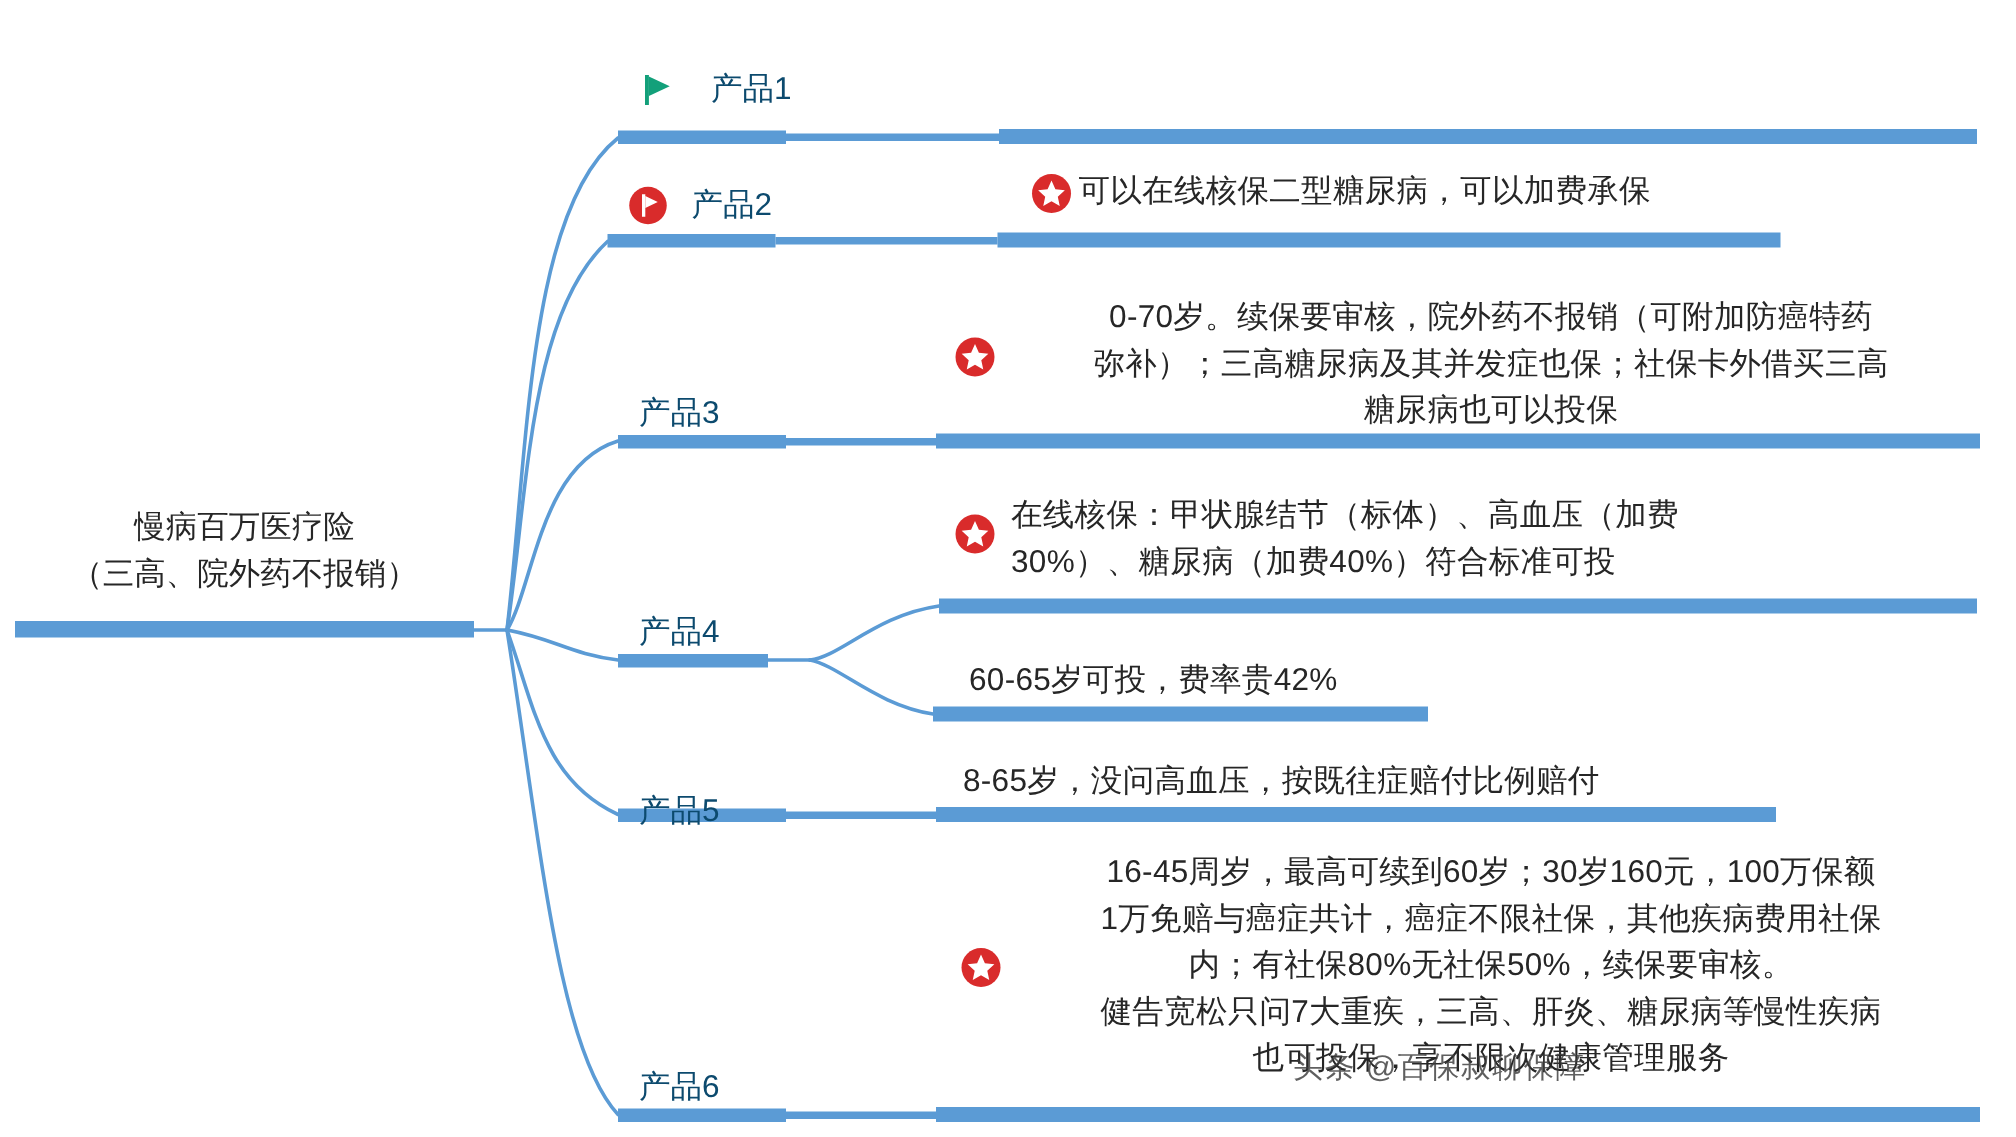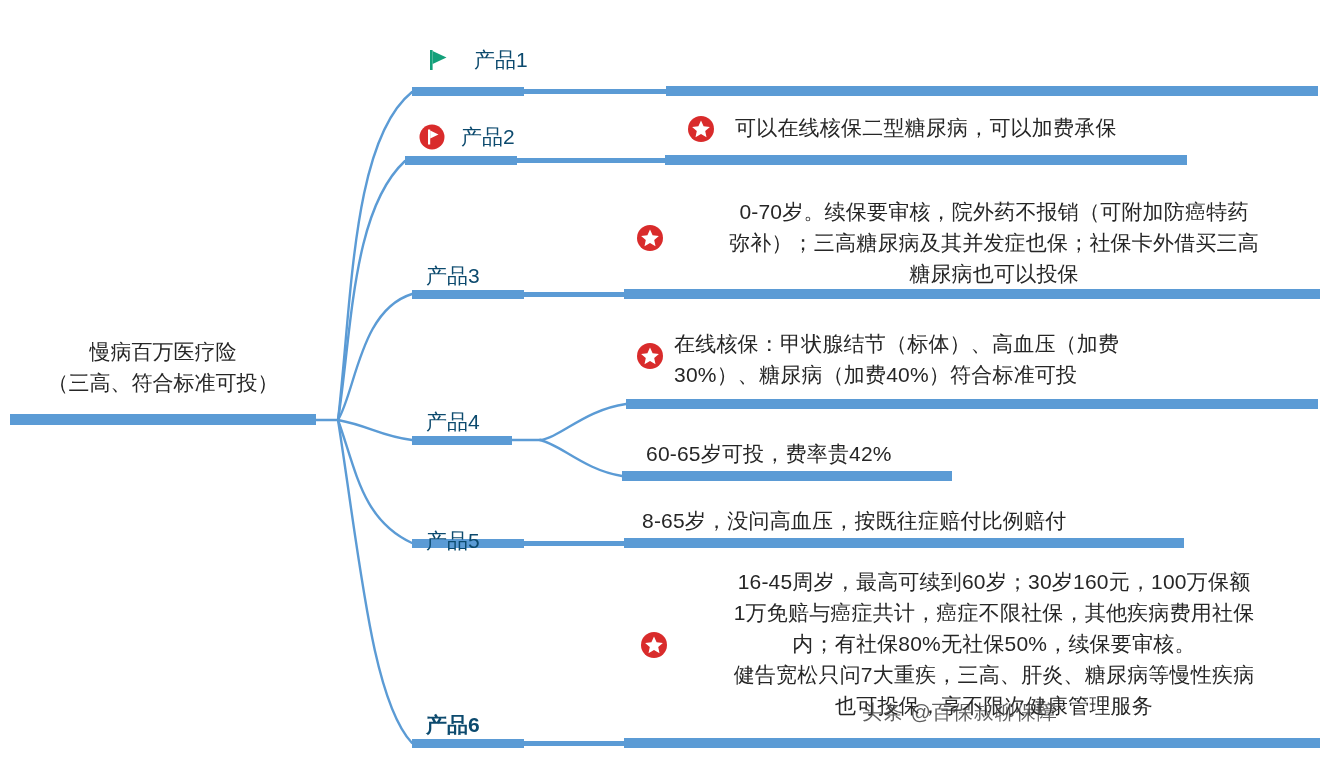--- a/index.html
+++ b/index.html
@@ -134,21 +134,21 @@
       <rect x="624" y="538" width="560" height="10" fill="#5B9BD5"></rect>
 
       <rect x="412" y="739" width="112" height="9" fill="#5B9BD5"></rect>
       <rect x="524" y="741" width="100" height="5" fill="#5B9BD5"></rect>
       <rect x="624" y="738" width="696" height="10" fill="#5B9BD5"></rect>
     </g>
   </svg>
 
   <div class="node" style="left:10px; top:336px; width:306px;">
     <div class="root-text">慢病百万医疗险
-（三高、符合标准可投）</div>
+（三高、院外药不报销）</div>
   </div>
 
   <div class="node" style="left:412px; top:40px; width:250px; height:44px;">
     <span class="flag-icon" style="left:14px; top:7px;">
       <svg viewBox="0 0 26 26" width="26" height="26" xmlns="http://www.w3.org/2000/svg">
         <rect x="4" y="3" width="2.6" height="20" fill="#13A07A"></rect>
         <path d="M6.6 4 L20.5 10.5 L6.6 17 Z" fill="#13A07A"></path>
       </svg>
     </span>
     <span class="label-text" style="position:absolute; left:62px; top:6px;">产品1</span>
@@ -165,21 +165,21 @@
     <span class="label-text" style="position:absolute; left:56px; top:5px;">产品2</span>
   </div>
   <div class="node" style="left:665px; top:112px; width:522px;">
     <div class="row-with-icon">
       <span class="star-icon" style="position:relative; left:22px; top:1px; flex:0 0 28px;">
         <svg viewBox="0 0 28 28" width="28" height="28" xmlns="http://www.w3.org/2000/svg">
           <circle cx="14" cy="14" r="13" fill="#D92B2B"></circle>
           <path d="M14 5.4 L16.6 11.2 L22.9 11.9 L18.2 16.1 L19.5 22.3 L14 19.1 L8.5 22.3 L9.8 16.1 L5.1 11.9 L11.4 11.2 Z" fill="#ffffff"></path>
         </svg>
       </span>
-      <div class="node-text" style="margin-left:42px;">可以在线核保二型糖尿病，可以加费承保</div>
+      <div class="node-text" style="margin-left:26px;">可以在线核保二型糖尿病，可以加费承保</div>
     </div>
   </div>
 
   <div class="node" style="left:412px; top:262px; width:200px;">
     <span class="label-text" style="position:absolute; left:14px; top:0px;">产品3</span>
   </div>
   <div class="node" style="left:624px; top:196px; width:696px;">
     <span class="star-icon" style="left:12px; top:28px;">
       <svg viewBox="0 0 28 28" width="28" height="28" xmlns="http://www.w3.org/2000/svg">
         <circle cx="14" cy="14" r="13" fill="#D92B2B"></circle>
@@ -209,21 +209,21 @@
   </div>
 
   <div class="node" style="left:412px; top:511px; width:200px;">
     <span class="label-text" style="position:absolute; left:14px; top:16px;">产品5</span>
   </div>
   <div class="node" style="left:624px; top:505px; width:560px;">
     <div class="node-text" style="margin-left:18px;">8-65岁，没问高血压，按既往症赔付比例赔付</div>
   </div>
 
   <div class="node" style="left:412px; top:711px; width:200px;">
-    <span class="label-text" style="position:absolute; left:14px; top:0px;font-weight:bold;">产品6</span>
+    <span class="label-text" style="position:absolute; left:14px; top:0px;">产品6</span>
   </div>
   <div class="node" style="left:624px; top:566px; width:696px;">
     <span class="star-icon" style="left:16px; top:65px;">
       <svg viewBox="0 0 28 28" width="28" height="28" xmlns="http://www.w3.org/2000/svg">
         <circle cx="14" cy="14" r="13" fill="#D92B2B"></circle>
         <path d="M14 5.4 L16.6 11.2 L22.9 11.9 L18.2 16.1 L19.5 22.3 L14 19.1 L8.5 22.3 L9.8 16.1 L5.1 11.9 L11.4 11.2 Z" fill="#ffffff"></path>
       </svg>
     </span>
     <div class="node-text" style="margin-left:52px; width:636px; text-align:center;">16-45周岁，最高可续到60岁；30岁160元，100万保额
 1万免赔与癌症共计，癌症不限社保，其他疾病费用社保

